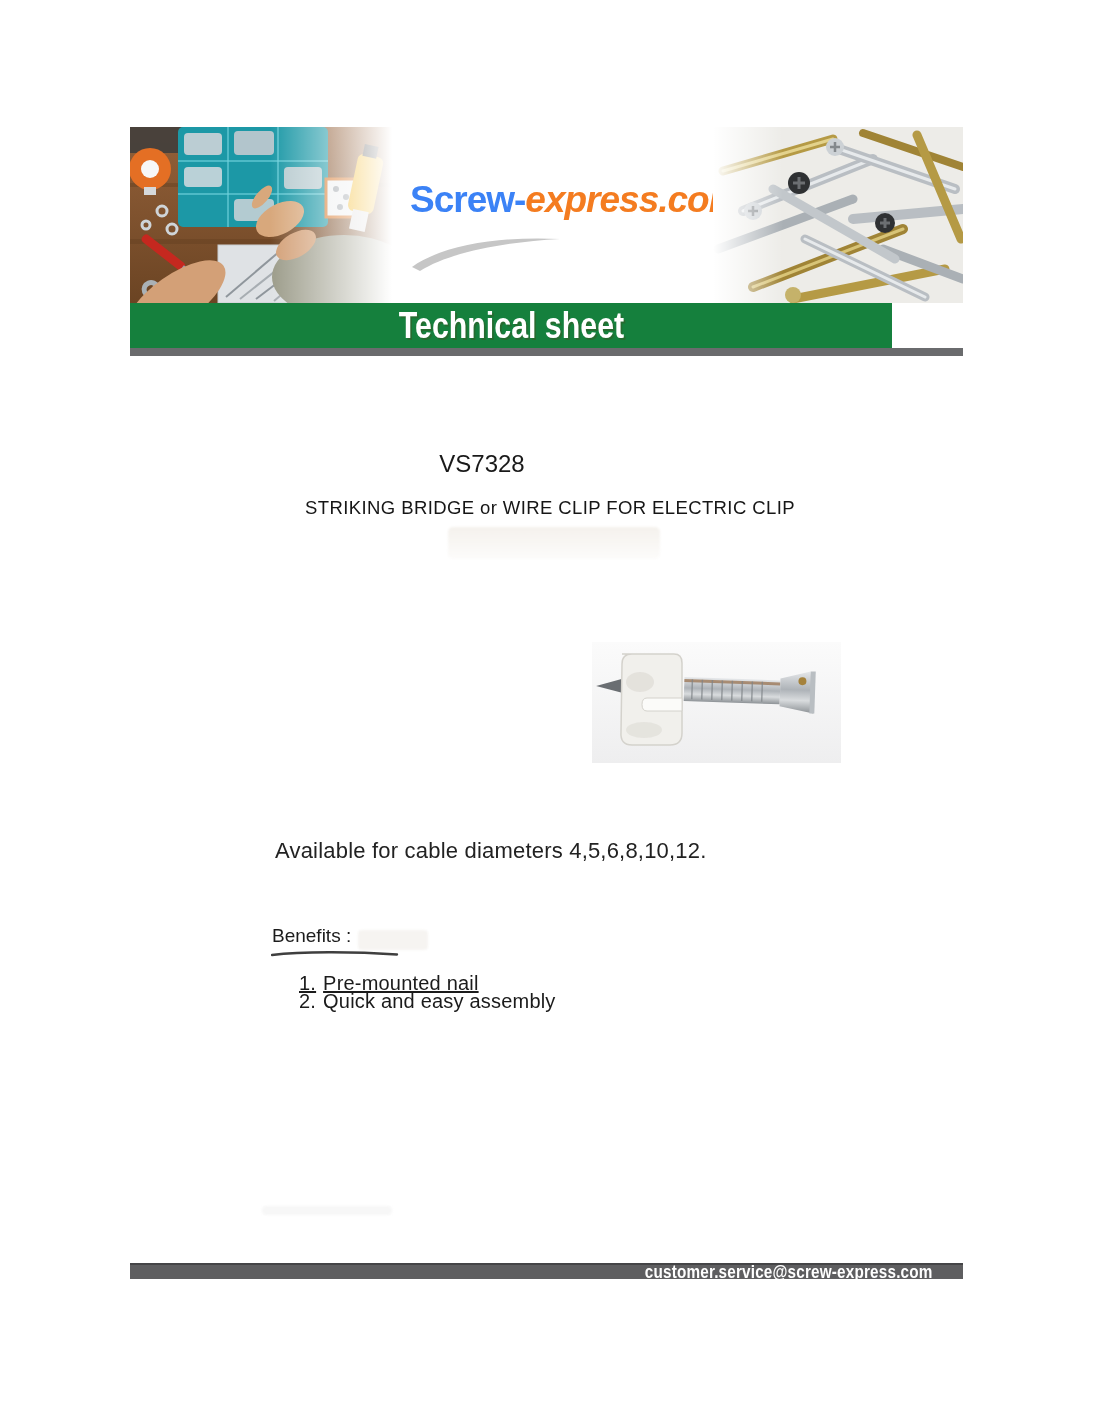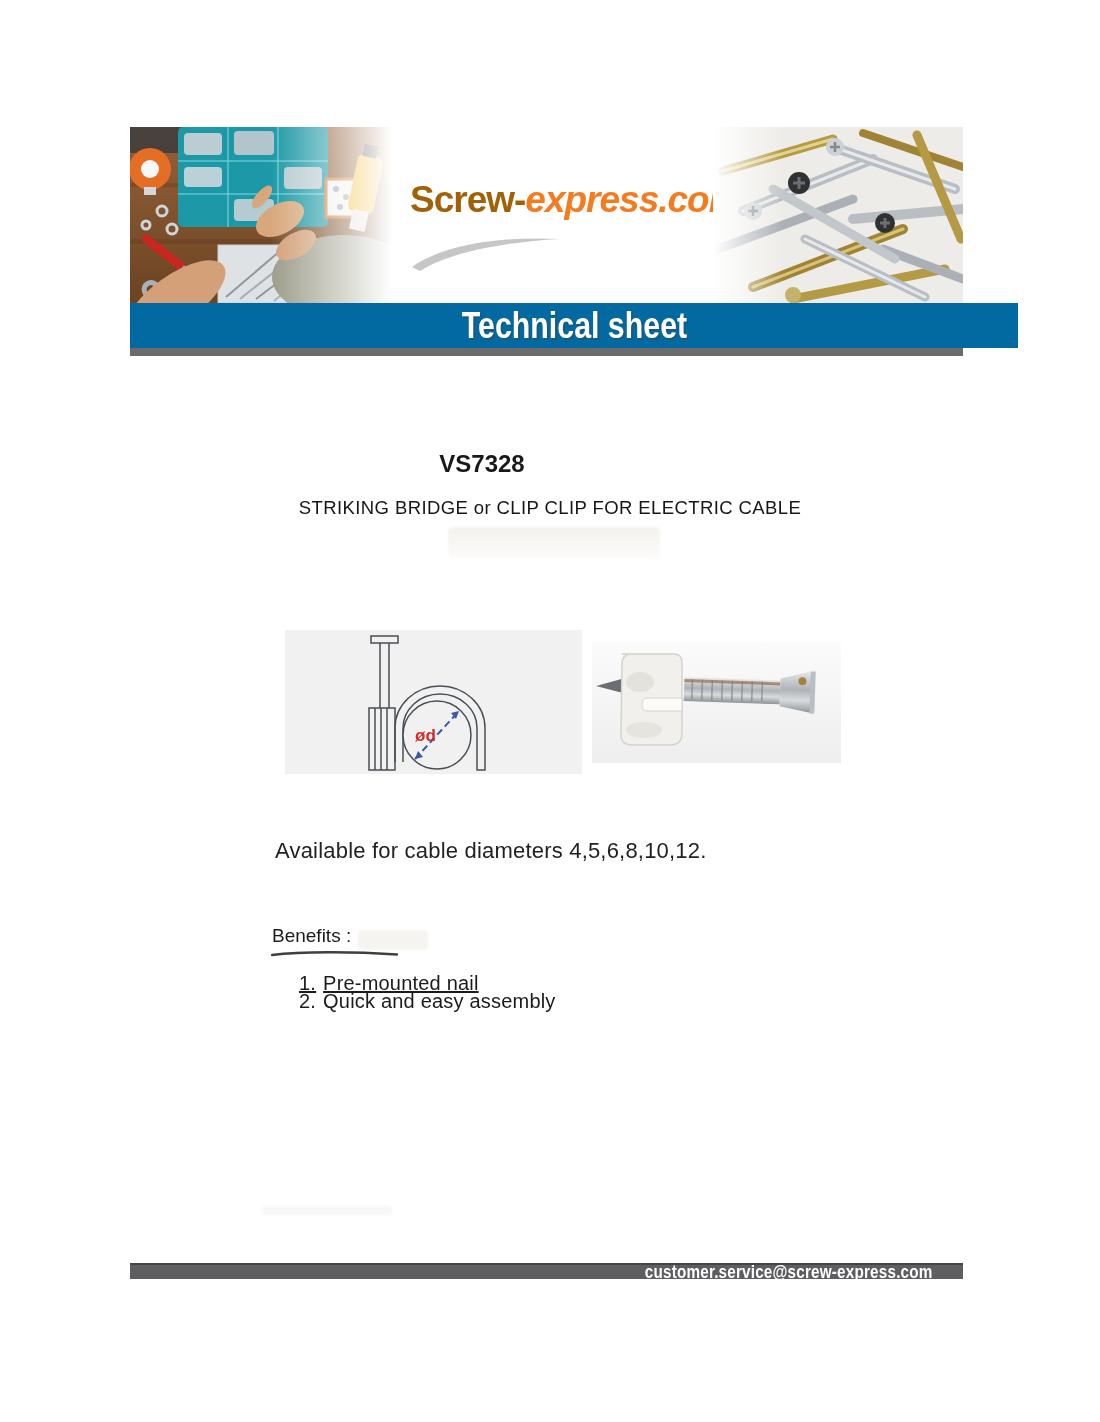--- a/index.html
+++ b/index.html
@@ -7,37 +7,37 @@
     position:relative;width:1100px;height:1422px;background:#ffffff;overflow:hidden;
     font-family:"Liberation Sans",sans-serif;color:#1f1f1f;
   }
   
   .header{position:absolute;left:130px;top:127px;width:833px;}
   .photo-strip{position:relative;width:833px;height:176px;background:#ffffff;}
   .photo-left{position:absolute;left:0;top:0;width:262px;height:176px;}
   .photo-right{position:absolute;right:0;top:0;width:250px;height:176px;}
   .logo-wrap{position:absolute;left:262px;top:0;width:321px;height:176px;}
   .logo-text{position:absolute;left:18px;top:52px;width:320px;white-space:nowrap;font-size:37px;}
-  .logo-part1{font-weight:700;color:#a16207;letter-spacing:-1px;}
+  .logo-part1{font-weight:700;color:#3b82f6;letter-spacing:-1px;}
   .logo-part2{font-weight:700;font-style:italic;color:#f47c20;letter-spacing:-1px;}
   .logo-swoosh{position:absolute;left:16px;top:108px;}
   .orange-bar{
-    position:relative;width:888px;height:45px;background:#0369a1;
+    position:relative;width:762px;height:45px;background:#15803d;
     display:flex;align-items:center;justify-content:center;
   }
   .orange-bar .banner-title{
     display:inline-block;transform:scaleX(0.82);
     font-size:37px;font-weight:700;color:#ffffff;letter-spacing:0px;
     text-shadow:2px 2px 0 rgba(90,45,10,0.25);
   }
   .gray-strip{width:833px;height:8px;background:#6a6b6d;}
   
   .product-code{
     position:absolute;left:0;top:450px;width:964px;text-align:center;
-    font-size:24px;font-weight:700;color:#191919;
+    font-size:24px;font-weight:400;color:#191919;
   }
   .product-name{
     position:absolute;left:0;top:497px;width:1100px;text-align:center;
     font-size:18.5px;font-weight:400;color:#161616;letter-spacing:0.4px;
   }
   .smudge-a{
     position:absolute;left:448px;top:527px;width:212px;height:32px;border-radius:5px;
     background:linear-gradient(180deg,rgba(234,228,219,0.5),rgba(246,243,238,0.25));
     filter:blur(1.2px);
   }
@@ -211,47 +211,24 @@
       </svg>
     </div>
 
     <div class="orange-bar">
       <span class="banner-title">Technical sheet</span>
     </div>
     <div class="gray-strip"></div>
   </div>
 
   <div class="product-code">VS7328</div>
-  <div class="product-name">STRIKING BRIDGE or CLIP CLIP FOR ELECTRIC CABLE</div>
+  <div class="product-name">STRIKING BRIDGE or WIRE CLIP FOR ELECTRIC CLIP</div>
 
   <div class="smudge-a"></div>
 
-  <div class="diagram-box">
-    <svg width="297" height="144" viewBox="0 0 297 144">
-      <g fill="none" stroke="#4a4f55" stroke-width="1.5">
-        <rect x="86" y="6" width="27" height="7"></rect>
-        <line x1="95" y1="13" x2="95" y2="78"></line>
-        <line x1="104" y1="13" x2="104" y2="78"></line>
-      </g>
-      <g fill="none" stroke="#4a4f55" stroke-width="1.5">
-        <rect x="84" y="78" width="26" height="62"></rect>
-        <line x1="90" y1="78" x2="90" y2="140"></line>
-        <line x1="96" y1="78" x2="96" y2="140"></line>
-        <line x1="102" y1="78" x2="102" y2="140"></line>
-      </g>
-      <path d="M110,132 L110,98 A45,42 0 0 1 200,98 L200,140 L192,140 L192,98 A37,34 0 0 0 118,98 L118,132" fill="none" stroke="#4a4f55" stroke-width="1.5"></path>
-      <circle cx="152" cy="105" r="34" fill="#f1f1f2" stroke="#4a4f55" stroke-width="1.5"></circle>
-      <g>
-        <line x1="130" y1="129" x2="174" y2="81" stroke="#3a57a8" stroke-width="2" stroke-dasharray="7 4"></line>
-        <path d="M130,129 l8,-2 -5,-6 z" fill="#3a57a8"></path>
-        <path d="M174,81 l-8,2 5,6 z" fill="#3a57a8"></path>
-      </g>
-      <text x="130" y="111" font-size="17" font-weight="bold" fill="#d42a2a" font-family="Liberation Sans, sans-serif">ød</text>
-    </svg>
-  </div>
 
   <div class="photo-box">
     <svg width="249" height="121" viewBox="0 0 249 121">
       <defs>
         <linearGradient id="nailShine" x1="0" y1="0" x2="0" y2="1">
           <stop offset="0" stop-color="#e6e8ea"></stop>
             <stop offset="0.45" stop-color="#aeb3b8"></stop>
           <stop offset="0.7" stop-color="#d9dcde"></stop>
             <stop offset="1" stop-color="#8d9296"></stop>
         </linearGradient>

